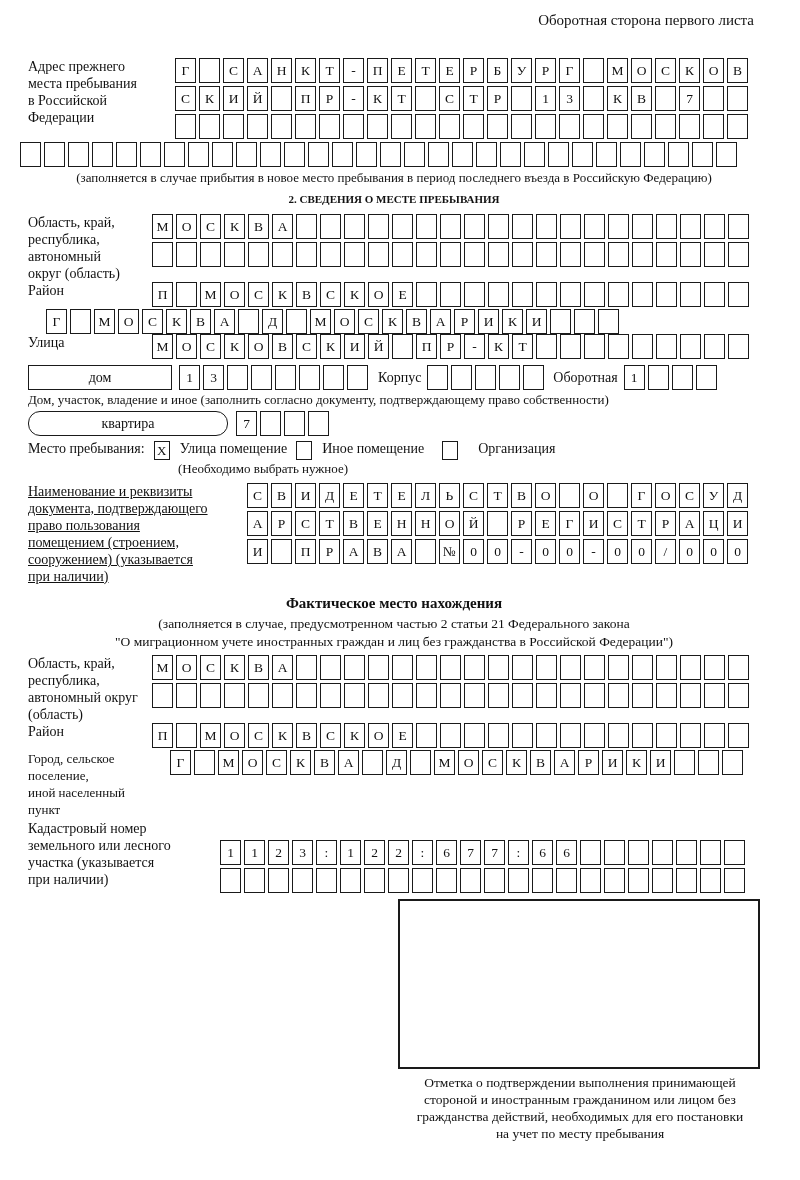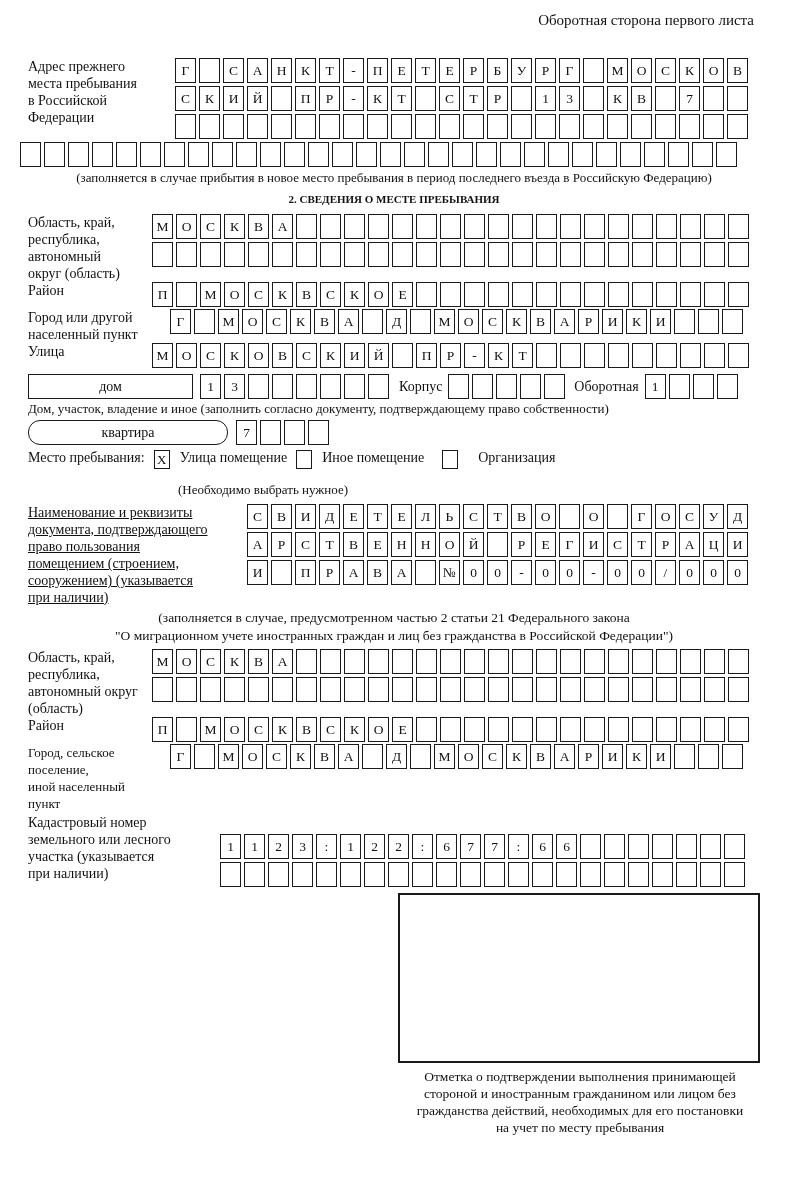--- a/index.html
+++ b/index.html
@@ -30,31 +30,31 @@
   .center{text-align:center;margin-right:40px;}
   .mt3{margin-top:3px;}
   .section-title{margin-top:4px;margin-right:40px;text-align:center;font-weight:bold;font-size:11px;line-height:18px;}
   .mt6{margin-top:6px;}
   .mt2{margin-top:2px;}
   .indent18{padding-left:18px;}
   .namedbox{
     flex:none;height:25px;box-sizing:border-box;border:1.5px solid #1a1a1a;
     display:flex;align-items:center;justify-content:center;font-size:14px;
   }
-  .housebox{width:165px;}
+  .housebox{width:144px;}
   .aptbox{width:200px;border-radius:12px;}
   .inline-label{font-size:14px;line-height:25px;white-space:nowrap;}
   .stay-row{display:flex;align-items:flex-start;margin-top:5px;}
   .stay-row .lbl{font-size:14px;white-space:nowrap;}
   .checkbox{
     flex:none;width:16px;height:19px;box-sizing:border-box;border:1.5px solid #1a1a1a;
     display:flex;align-items:center;justify-content:center;font-size:13px;margin-left:9px;
   }
   .opt-label{margin-left:10px;}
-  .stay-note{margin-left:150px;margin-top:13px;}
+  .stay-note{margin-left:150px;margin-top:1px;}
   .fact-title{margin-top:10px;margin-right:40px;text-align:center;font-weight:bold;font-size:15px;}
   .fact-note{margin-top:3px;margin-right:40px;text-align:center;white-space:pre-line;font-size:13.5px;line-height:18px;}
   .cad-cells{margin-top:20px;}
   .stamp-box{
     margin-left:370px;margin-top:6px;width:362px;height:170px;
     box-sizing:border-box;border:2px solid #1a1a1a;background:#fff;
   }
   .stamp-caption{
     margin-left:366px;margin-top:5px;width:372px;text-align:center;
     white-space:pre-line;font-size:13.5px;line-height:17px;
@@ -277,22 +277,20 @@
         <div class="cell"></div>
         <div class="cell"></div>
         <div class="cell"></div>
         <div class="cell"></div>
         <div class="cell"></div>
         <div class="cell"></div>
       </div>
   </div>
 
   <div class="frow mt2">
-    <div class="flabel w124">Город или другой
-населенный пункт</div>
     <div class="cellrow indent18">
         <div class="cell">Г</div>
         <div class="cell"></div>
         <div class="cell">М</div>
         <div class="cell">О</div>
         <div class="cell">С</div>
         <div class="cell">К</div>
         <div class="cell">В</div>
         <div class="cell">А</div>
         <div class="cell"></div>
@@ -469,20 +467,21 @@
           <div class="cell">0</div>
           <div class="cell">0</div>
           <div class="cell">/</div>
           <div class="cell">0</div>
           <div class="cell">0</div>
           <div class="cell">0</div>
         </div>
     </div>
   </div>
 
+  <div class="fact-title">Фактическое место нахождения</div>
   <div class="fact-note">(заполняется в случае, предусмотренном частью 2 статьи 21 Федерального закона
 "О миграционном учете иностранных граждан и лиц без гражданства в Российской Федерации")</div>
 
   <div class="frow" style="margin-top:4px;">
     <div class="flabel w124">Область, край,
 республика,
 автономный округ
 (область)</div>
     <div class="cellcol">
       <div class="cellrow">

